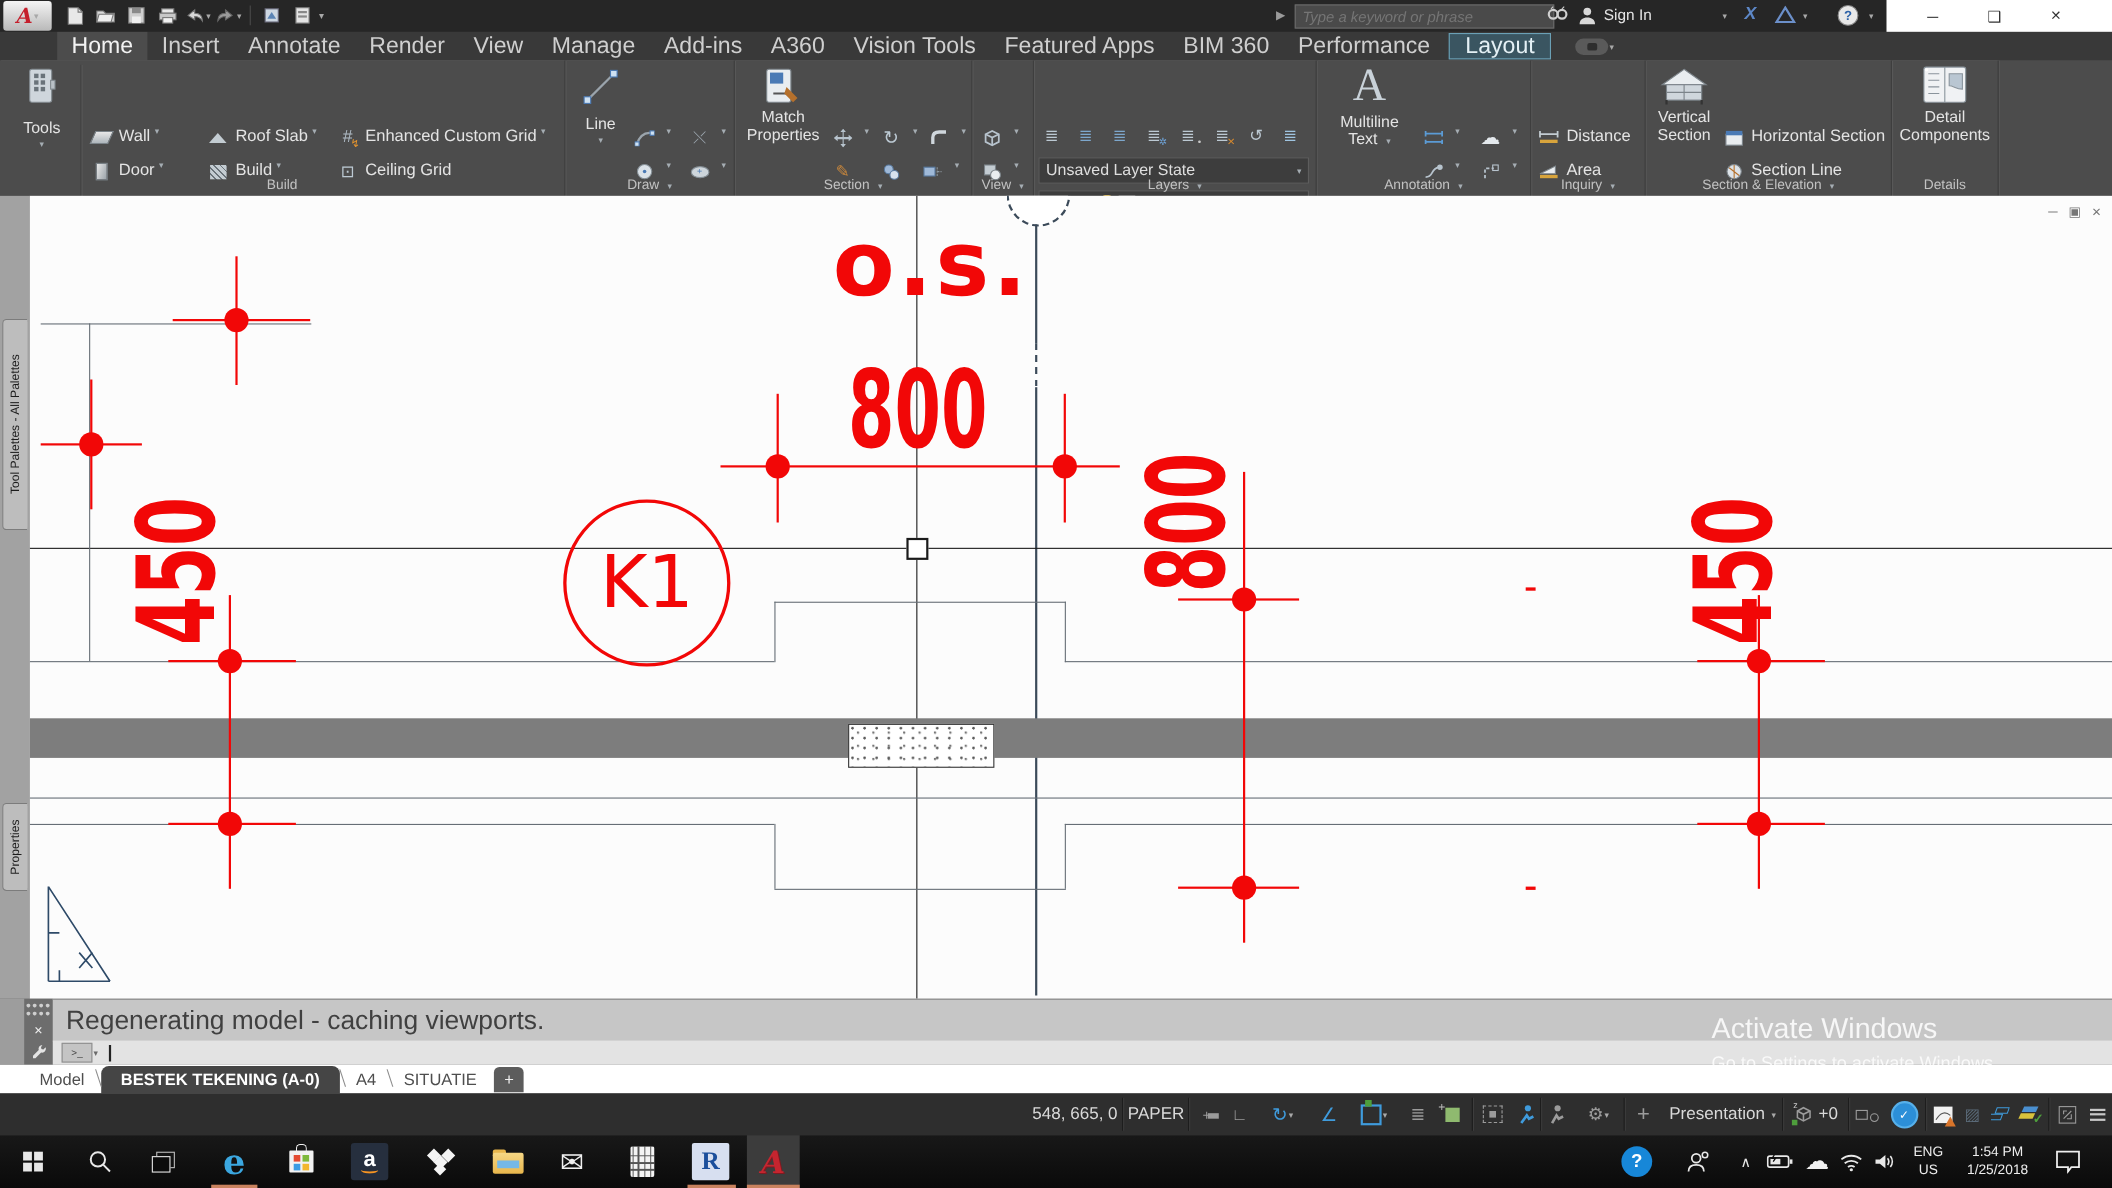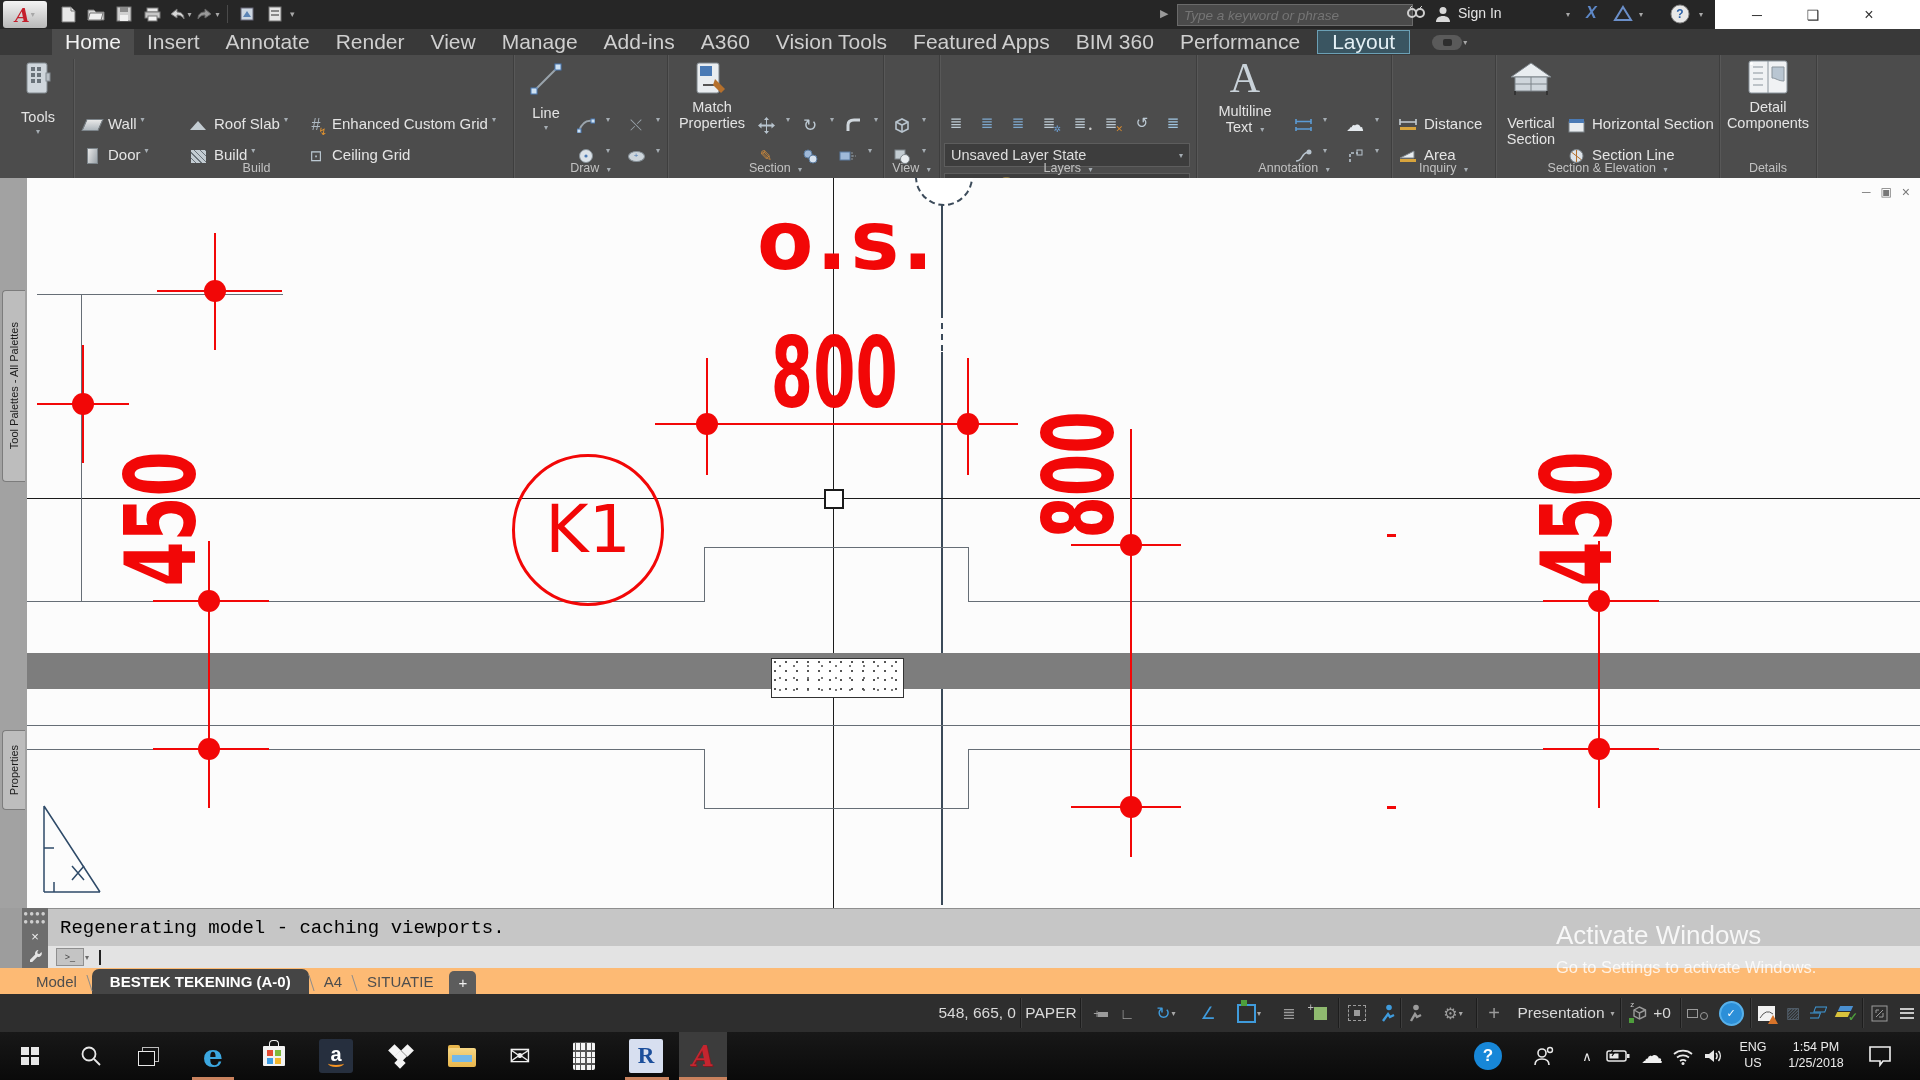--- a/index.html
+++ b/index.html
@@ -43,26 +43,26 @@
   .ln{position:absolute;background:#666e76}
   .blk{position:absolute;background:#1b1b1b}
   .red{position:absolute;background:#f20707}
   .rdot{position:absolute;width:22px;height:22px;border-radius:50%;background:#f20707}
   .rtext{position:absolute;color:#f20707;font-weight:bold;line-height:1;font-family:"DejaVu Sans",sans-serif}
   
   #cmdgut{left:0;top:908px;width:48px;height:60px;background:#9d9d9d}
   #cmdgut .inner{position:absolute;left:22px;top:0;width:26px;height:60px;background:#6d6d6d;color:#f0f0f0;
                  display:flex;flex-direction:column;align-items:center;font-size:12px}
   #cmdbar{left:48px;top:908px;width:1872px;height:38px;background:#c6c6c6;border-top:1px solid #8f8f8f;display:flex;align-items:center}
-  #cmdbar .msg{margin-left:12px;font-family:Liberation Mono, monospace;font-size:19px;color:#000000}
+  #cmdbar .msg{margin-left:12px;font-family:Liberation Sans, sans-serif;font-size:24px;color:#404040}
   #cmdin{left:48px;top:946px;width:1872px;height:22px;background:#e3e3e3;display:flex;align-items:center}
   .caret{width:2px;height:15px;background:#222;margin-left:10px;animation:bl 1s steps(1) infinite}
   @keyframes bl{50%{opacity:0}}
   
-  #ltabs{left:0;top:968px;width:1920px;height:26px;background:#fdba74;display:flex;align-items:flex-end}
+  #ltabs{left:0;top:968px;width:1920px;height:26px;background:#ffffff;display:flex;align-items:center}
   .ltab{font-size:15px;color:#4e4e4e;padding:4px 10px}
   .ltab.active{background:#454545;color:#fff;font-weight:bold;border-radius:7px 7px 0 0;padding:4px 18px}
   .lsep{width:1px;height:16px;background:#8b8b8b;transform:skewX(18deg);margin:0 2px 3px 2px}
   
   #status{left:0;top:994px;width:1920px;height:38px;background:#2e2e2e;color:#d9d9d9;font-size:15.5px}
   .scell{position:absolute;top:0;height:38px;display:flex;align-items:center;justify-content:center}
   .ssep{position:absolute;top:4px;width:1px;height:30px;background:#1d1d1d;box-shadow:1px 0 0 #3d3d3d}
   .sic{color:#9b9b9b}
   .sblue{color:#3f9bdc}
   
@@ -563,21 +563,21 @@
   </div>
 
   <div class="panel" style="left:1496px;width:223px">
     <div class="bigbtn" style="left:4px;top:6px;width:62px">
       <svg width="44" height="36">
           <path d="M22 2 42 16H2z" fill="#e9edf0" stroke="#7c848a"></path>
           <rect x="6" y="16" width="32" height="14" fill="#cfd6dc" stroke="#7c848a"></rect>
           <path d="M22 16v14M6 23h32" stroke="#7c848a"></path>
           <path d="M6 30v4M38 30v4" stroke="#333" stroke-width="2"></path>
         </svg>
-      <span style="margin-top:18px">Vertical</span>
+      <span style="margin-top:2px">Vertical</span>
         <span>Section</span>
     </div>
     <div class="rbtn" style="left:70px;top:60px">
         <span class="ic">
           <svg width="17" height="15">
             <rect x="1" y="4" width="15" height="10" fill="#e9edf0" stroke="#7c848a"></rect>
             <rect x="1" y="1" width="15" height="4" fill="#4a7ab5"></rect>
           </svg>
         </span>
         <span>Horizontal Section</span>

